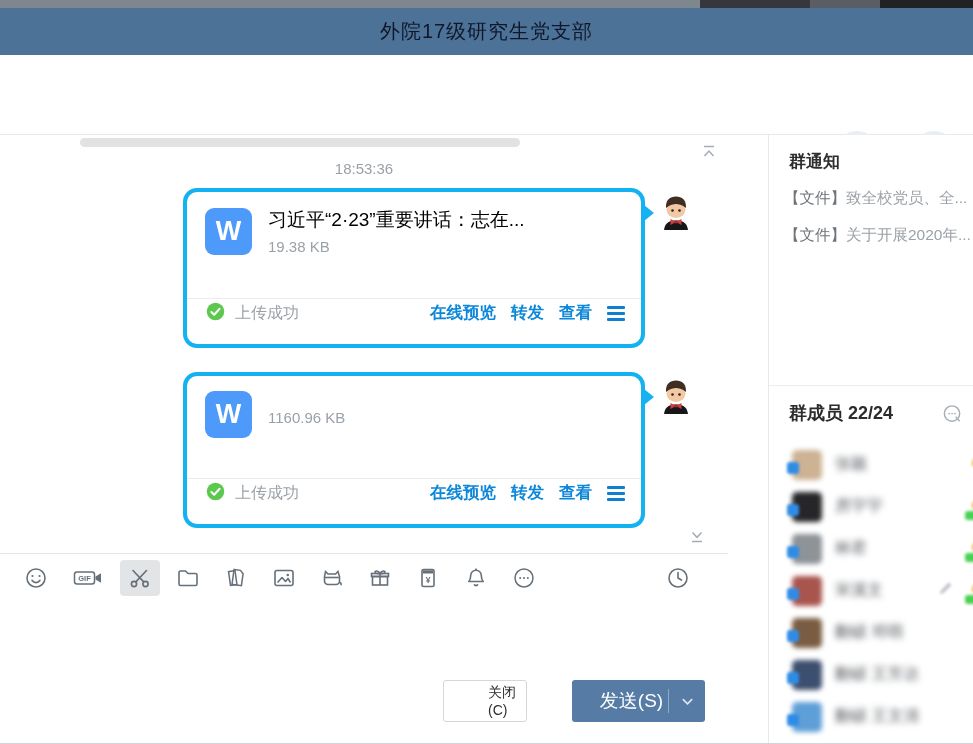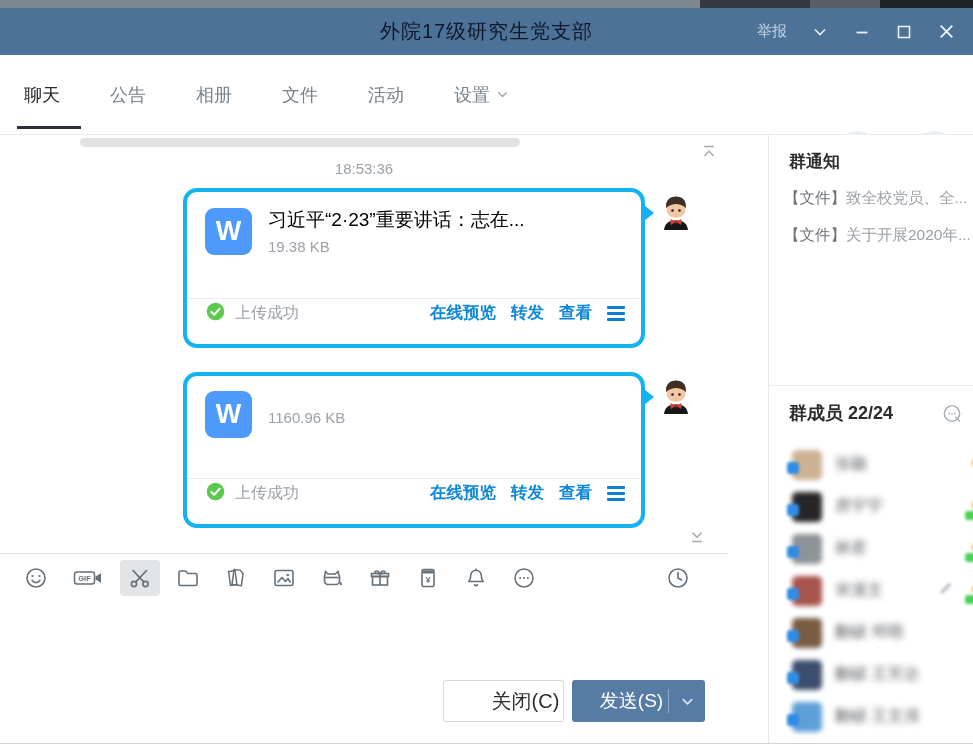--- a/index.html
+++ b/index.html
@@ -75,22 +75,22 @@
   .tool{ width:40px; height:36px; display:flex; align-items:center; justify-content:center;
          color:#667079; cursor:pointer; margin-right:8px; border-radius:4px; }
   .tool.hl{ background:#e2e4e6; }
   .tool svg{ display:block; }
   .tool-right{ position:absolute; right:22px; top:6px; }
 
   .input-area{ position:absolute; left:0; top:466px; width:728px; height:77px; background:#fff; cursor:text; }
 
   
   .footer-row{ position:absolute; left:0; top:543px; width:728px; height:66px; background:#fff; }
-  .btn-close{ position:absolute; left:443px; top:2px; width:121px; height:42px; background:#fff;
-              border:1px solid #d6d6d6; border-radius:3px; font-size:20px; color:#2e2e2e;
+  .btn-close{ position:absolute; left:443px; top:2px; width:84px; height:42px; background:#fff;
+              border:1px solid #d6d6d6; border-radius:3px; font-size:14px; color:#2e2e2e;
               display:flex; align-items:center; justify-content:center; cursor:pointer;padding-left:44px; }
   .btn-send{ position:absolute; left:572px; top:2px; width:133px; height:42px; background:#567ca6;
              border-radius:3px; display:flex; align-items:center; cursor:pointer; }
   .send-label{ flex:1; text-align:center; color:#fff; font-size:19px; padding-left:23px; }
   .send-div{ width:1px; height:24px; background:rgba(255,255,255,.35); }
   .send-caret{ width:36px; display:flex; align-items:center; justify-content:center; }
   .bottom-border{ position:absolute; left:0; bottom:0; width:973px; height:1px; background:#d2d6da; }
 
   
   .notice-title{ position:absolute; left:20px; top:15px; font-size:17px; font-weight:bold; color:#2e2e2e; }
@@ -120,72 +120,23 @@
 <div class="window">
 
   <div class="top-strip">
     <div class="seg1"></div>
     <div class="seg2"></div>
     <div class="seg3"></div>
   </div>
 
   <div class="titlebar">
     <div class="win-title">外院17级研究生党支部</div>
-    <div class="tb-controls">
-      <span class="report">举报</span>
-      <span class="tb-btn">
-        <svg width="16" height="16" viewBox="0 0 16 16">
-            <path d="M3 5.5l5 5 5-5" fill="none" stroke="#e9eff5" stroke-width="1.6"></path>
-          </svg>
-      </span>
-      <span class="tb-btn">
-        <svg width="16" height="16" viewBox="0 0 16 16">
-            <path d="M2.5 8.5h11" stroke="#e9eff5" stroke-width="1.8"></path>
-          </svg>
-      </span>
-      <span class="tb-btn">
-        <svg width="16" height="16" viewBox="0 0 16 16">
-            <rect x="2.5" y="2.5" width="11" height="11" fill="none" stroke="#e9eff5" stroke-width="1.6"></rect>
-          </svg>
-      </span>
-      <span class="tb-btn">
-        <svg width="17" height="17" viewBox="0 0 16 16">
-            <path d="M2.5 2.5l11 11M13.5 2.5l-11 11" stroke="#f2f6fa" stroke-width="1.7"></path>
-          </svg>
-      </span>
-    </div>
   </div>
 
   <div class="tabbar">
-    <div class="tabs">
-      <div class="tab active">
-        <span>聊天</span>
-        <span class="tab-underline"></span>
-      </div>
-      <div class="tab">
-          <span>公告</span>
-        </div>
-      <div class="tab">
-          <span>相册</span>
-        </div>
-      <div class="tab">
-          <span>文件</span>
-        </div>
-      <div class="tab">
-          <span>活动</span>
-        </div>
-      <div class="tab">
-        <span>设置</span>
-        <span class="chev">
-          <svg width="13" height="13" viewBox="0 0 16 16">
-              <path d="M3 5.5l5 5 5-5" fill="none" stroke="#9aa3ac" stroke-width="1.6"></path>
-            </svg>
-        </span>
-      </div>
-    </div>
     <div class="round-btn phone">
       <svg width="22" height="22" viewBox="0 0 24 24">
         <path fill="#44688e" d="M6.54 10.1a15.3 15.3 0 0 0 6.9 6.9l2.3-2.3c.28-.28.7-.37 1.06-.25 1.17.39 2.43.6 3.73.6.59 0 1.07.48 1.07 1.07v3.73c0 .59-.48 1.07-1.07 1.07C10.58 20.92 3.08 13.42 3.08 4.47 3.08 3.88 3.56 3.4 4.15 3.4h3.74c.59 0 1.07.48 1.07 1.07 0 1.3.21 2.56.6 3.73.11.36.03.77-.26 1.06l-2.76.84z" transform="rotate(8 12 12)"></path>
       </svg>
     </div>
     <div class="round-btn more">
       <span class="more-dots">
           <i></i>
           <i></i>
           <i></i>

